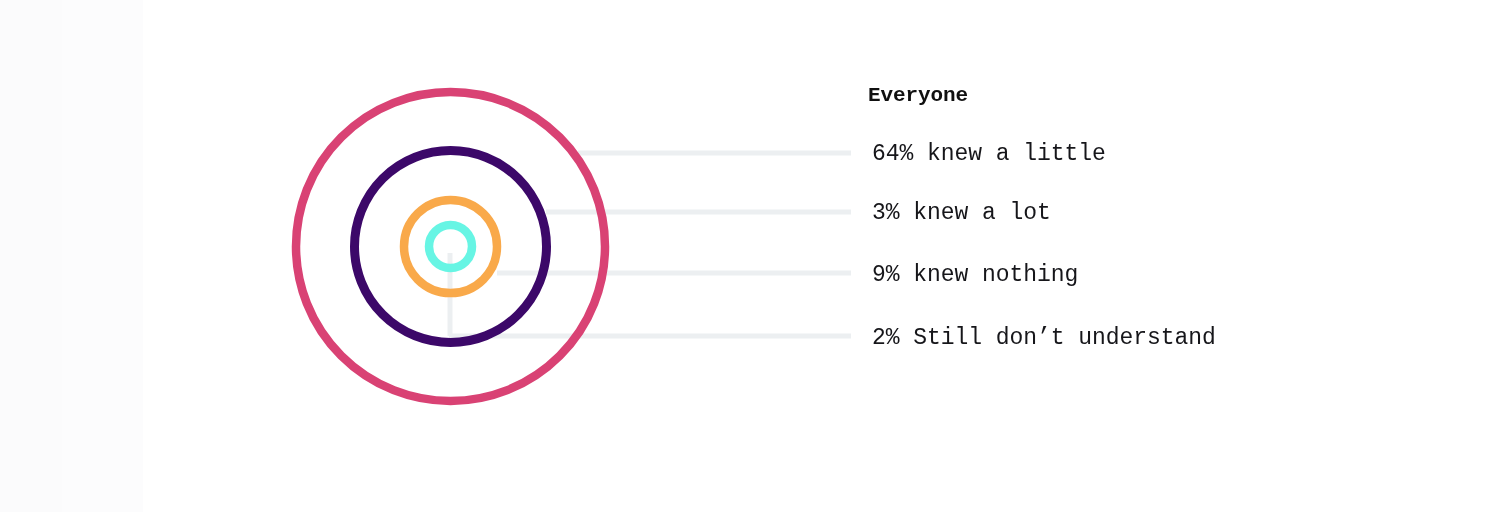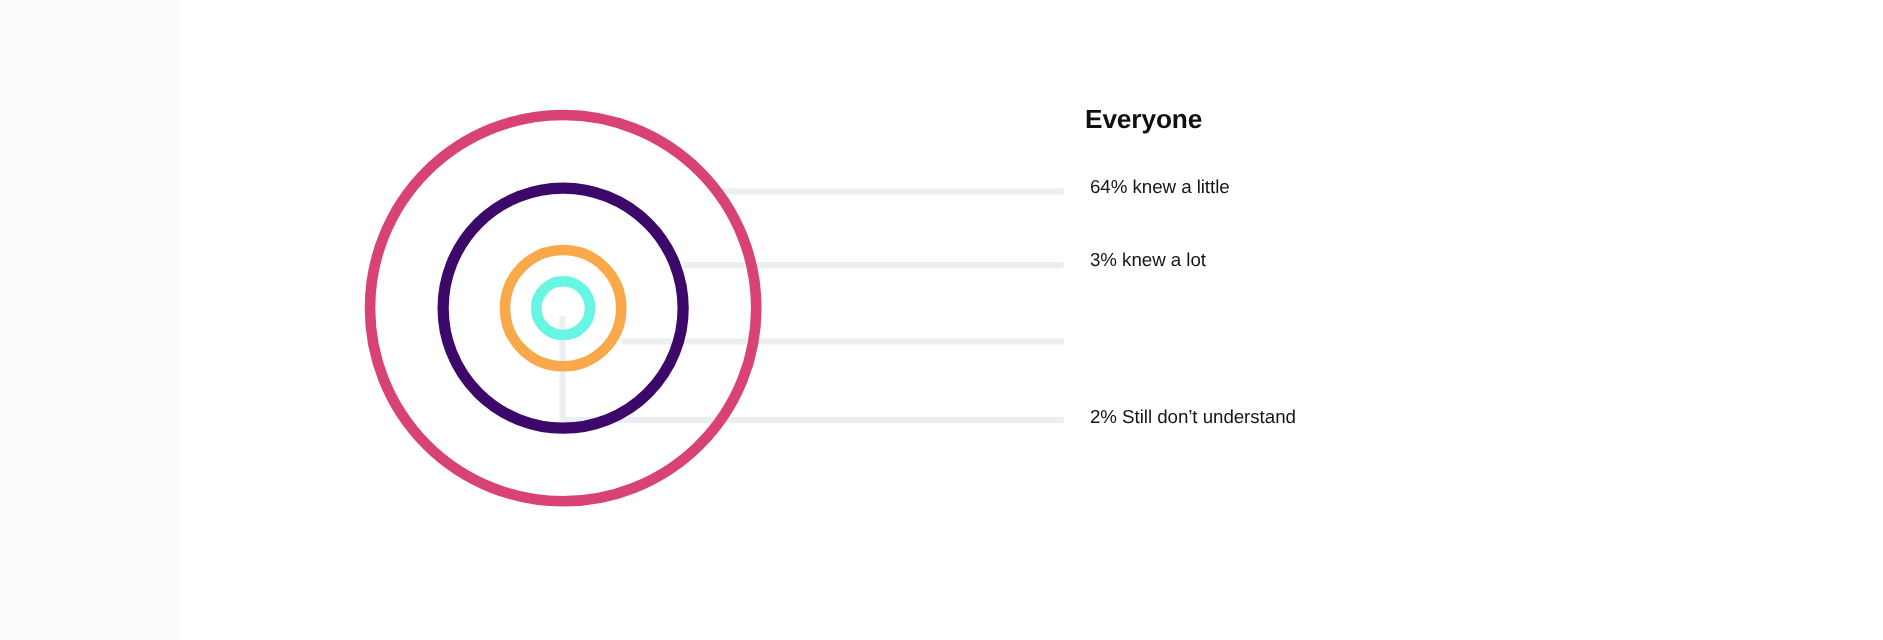--- a/index.html
+++ b/index.html
@@ -36,35 +36,36 @@
     top: 0;
     width: 1506px;
     height: 512px;
   }
   #legend {
     position: absolute;
     left: 868px;
     top: 0;
     width: 620px;
     height: 512px;
+    font-family: Liberation Mono, monospace;
   }
   #legend-title {
     position: absolute;
     left: 0;
     top: 84px;
     font-size: 21px;
     font-weight: bold;
     color: #101010;
     letter-spacing: -0.1px;
     white-space: nowrap;
   }
   .legend-row {
     position: absolute;
     left: 4px;
-    font-size: 15px;
+    font-size: 23px;
     font-weight: normal;
     color: #16161a;
     white-space: nowrap;
     letter-spacing: -0.05px;
   }
   #legend-row-0 { top: 141px; }
   #legend-row-1 { top: 200px; }
   #legend-row-2 { top: 262px; }
   #legend-row-3 { top: 325px; }
 </style>
@@ -91,16 +92,17 @@
     <circle cx="450.5" cy="246.5" r="96" fill="none" stroke="#3c0869" stroke-width="9"></circle>
     <circle cx="450.5" cy="246.5" r="46.5" fill="none" stroke="#f9a94a" stroke-width="8.5"></circle>
     <circle cx="450.5" cy="246.5" r="21.5" fill="none" stroke="#67f5e4" stroke-width="8.5"></circle>
   </svg>
 
   <div id="legend">
     <div id="legend-title" style="color: rgb(16, 16, 16);">Everyone</div>
 
     <div class="legend-row" id="legend-row-0" style="color: rgb(22, 22, 26);">64% knew a little</div>
     <div class="legend-row" id="legend-row-1" style="color: rgb(22, 22, 26);">3% knew a lot</div>
+    <div class="legend-row" id="legend-row-2" style="color: rgb(22, 22, 26);">9% knew nothing</div>
     <div class="legend-row" id="legend-row-3" style="color: rgb(22, 22, 26);">2% Still don’t understand</div>
   </div>
 
 </div>
 
 </body></html>

